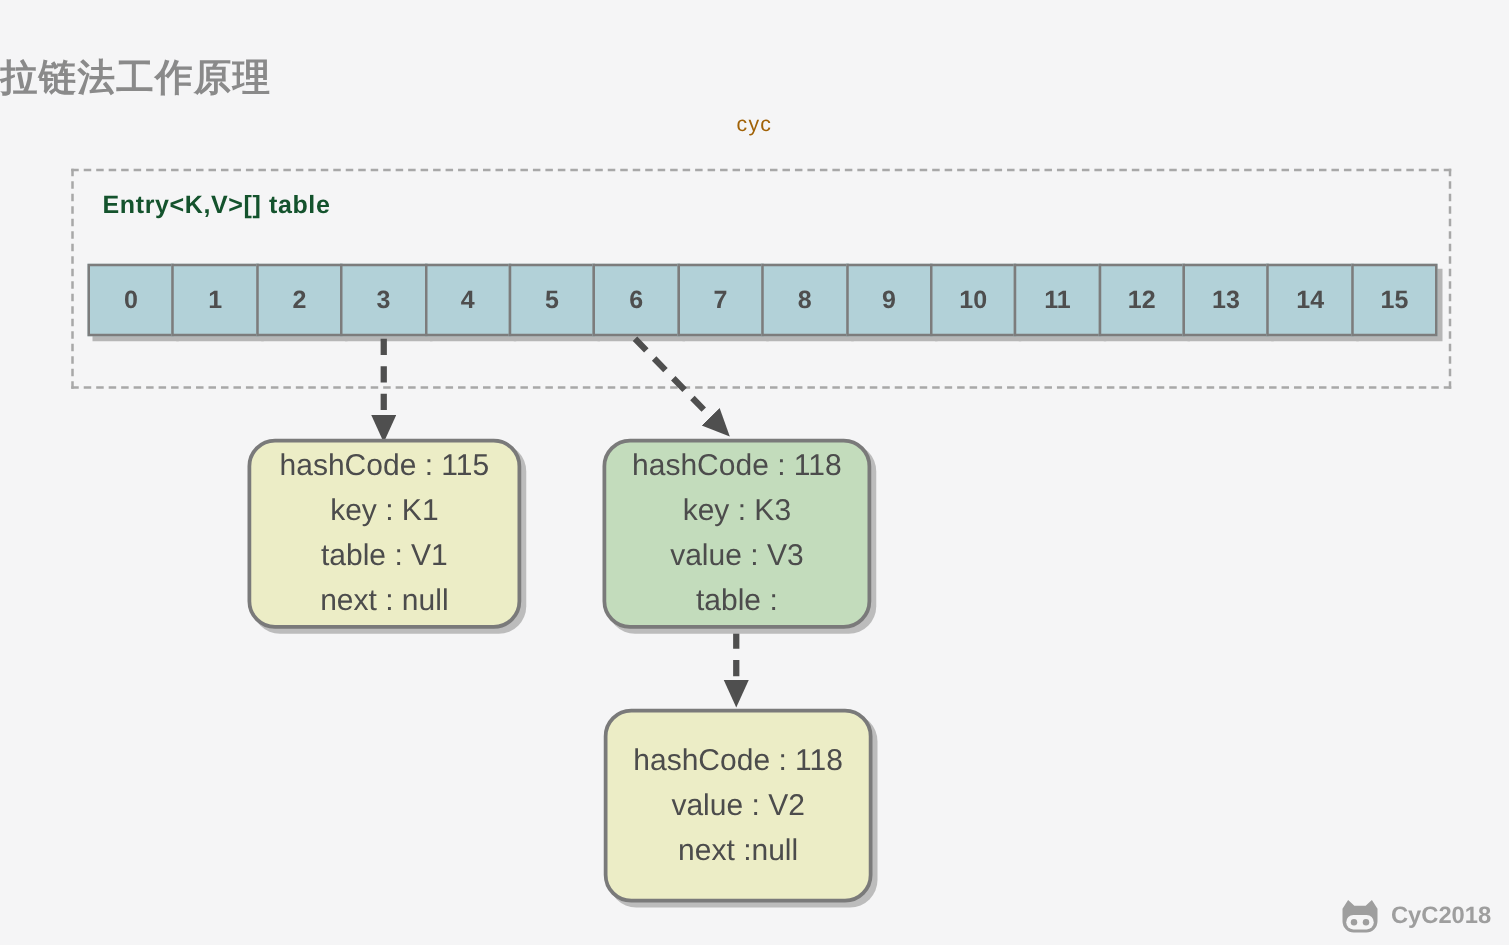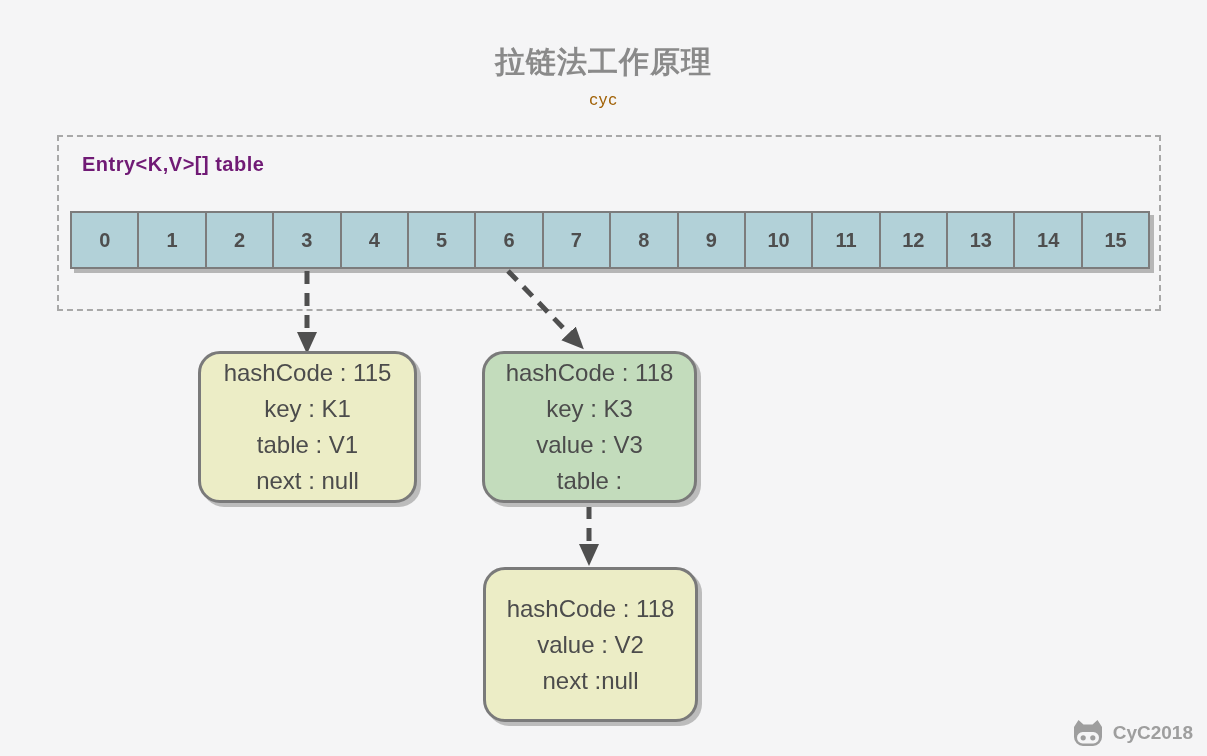--- a/index.html
+++ b/index.html
@@ -12,21 +12,20 @@
     width: 1207px;
     height: 756px;
     background: #f5f5f6;
     overflow: hidden;
   }
 
   
   .title {
     position: absolute;
     top: 42px; left: 0; width: 100%;
-    text-align: center;
     font-size: 30px;
     font-weight: bold;
     color: #8a8a8a;
     letter-spacing: 1px;
   }
   .subtitle {
     position: absolute;
     top: 90px; left: 0; width: 100%;
     text-align: center;
     font-size: 17px;
@@ -40,21 +39,21 @@
     left: 57px; top: 135px;
     width: 1104px; height: 176px;
     border: 2px dashed #a8a8a8;
     box-sizing: border-box;
   }
   .array-label {
     position: absolute;
     left: 23px; top: 16px;
     font-size: 20px;
     font-weight: bold;
-    color: #701a75;
+    color: #14532d;
     letter-spacing: 0.5px;
   }
   .bucket-row {
     position: absolute;
     left: 11px; top: 74px;
     display: flex;
   }
   .bucket-cell {
     box-sizing: border-box;
     width: 69.4px;

